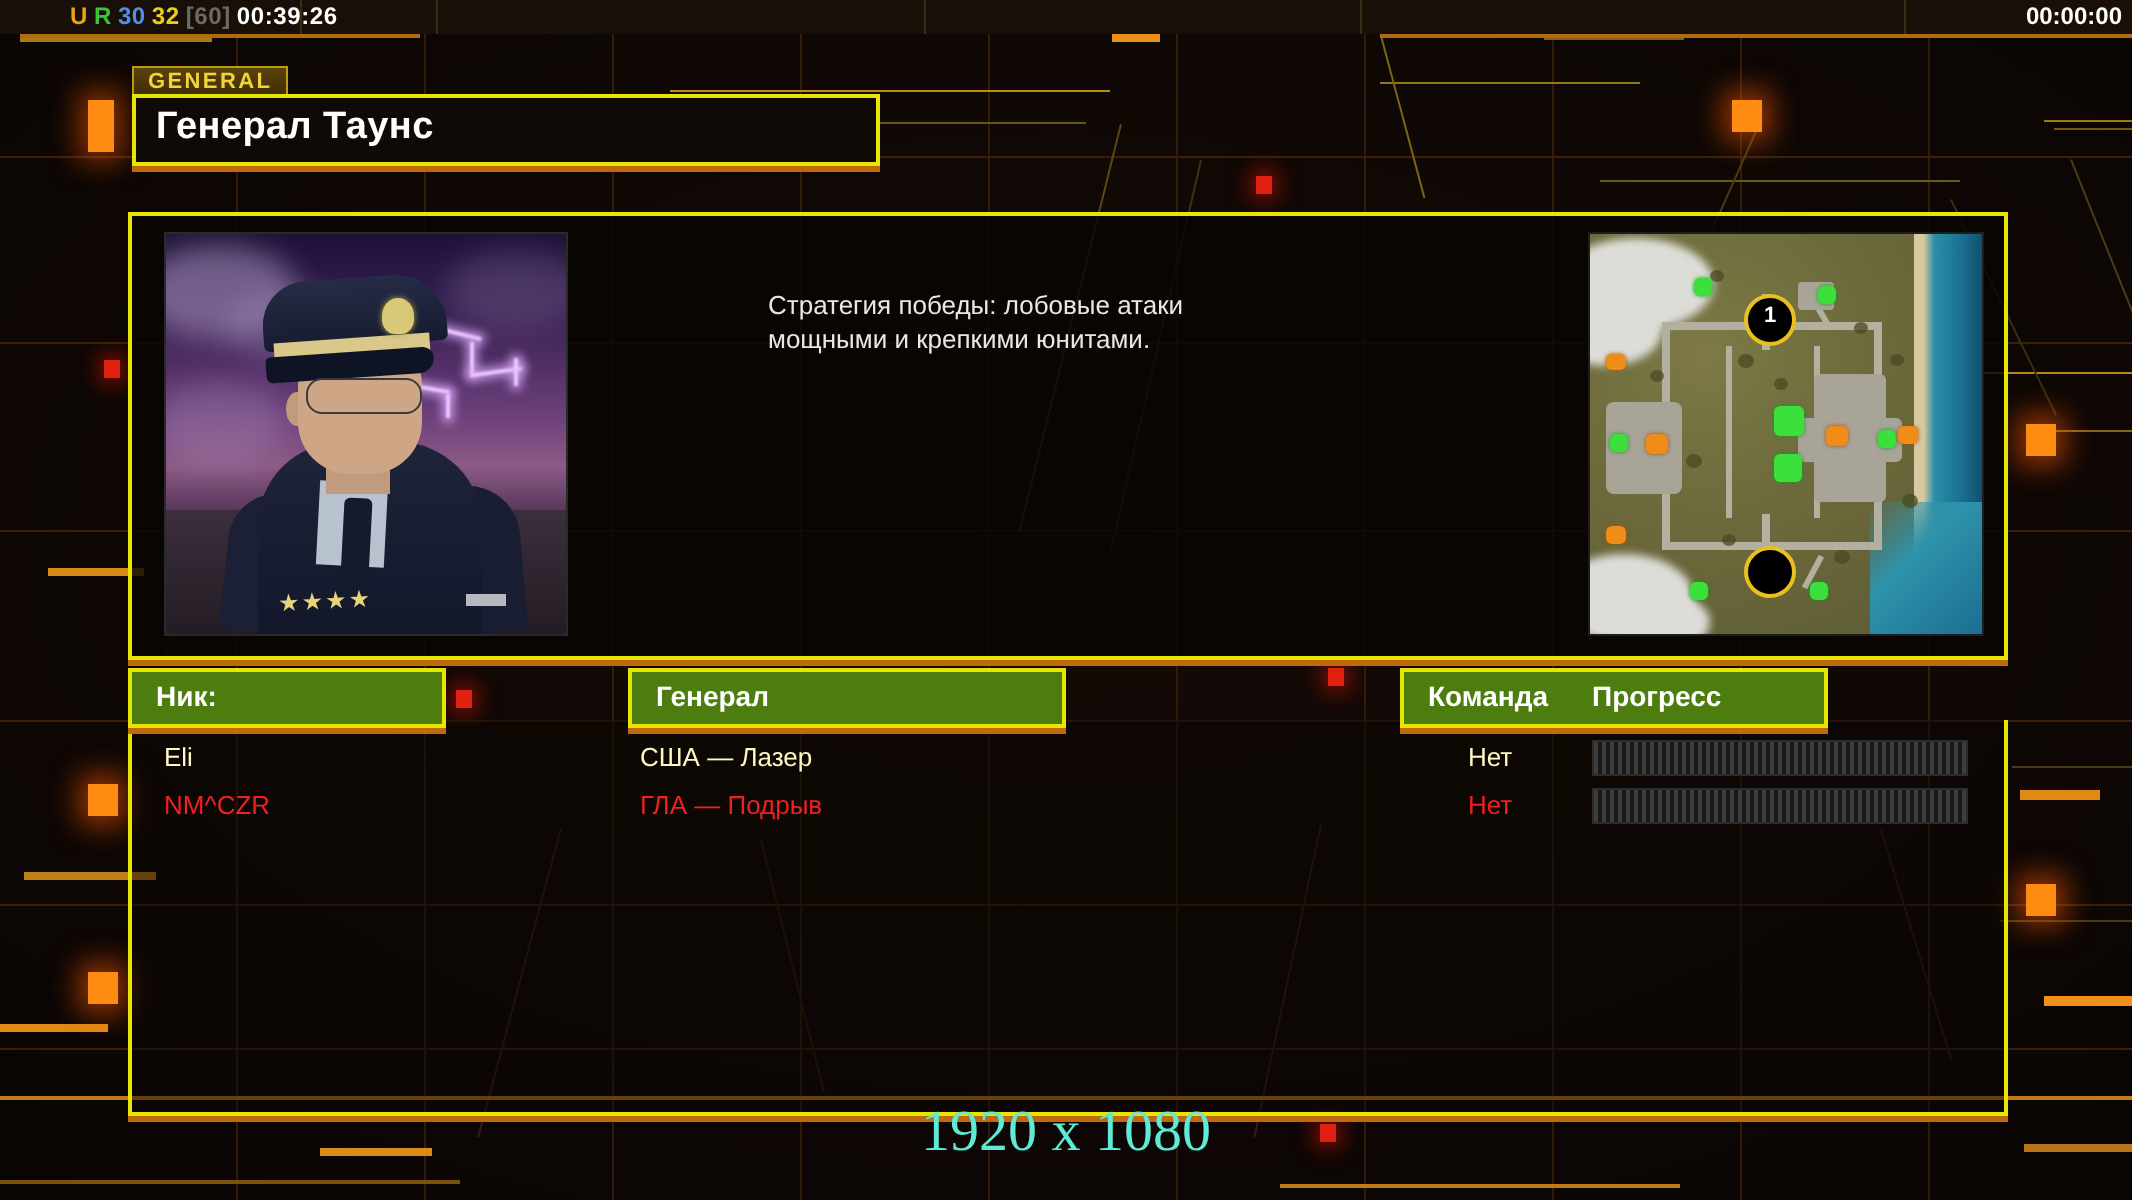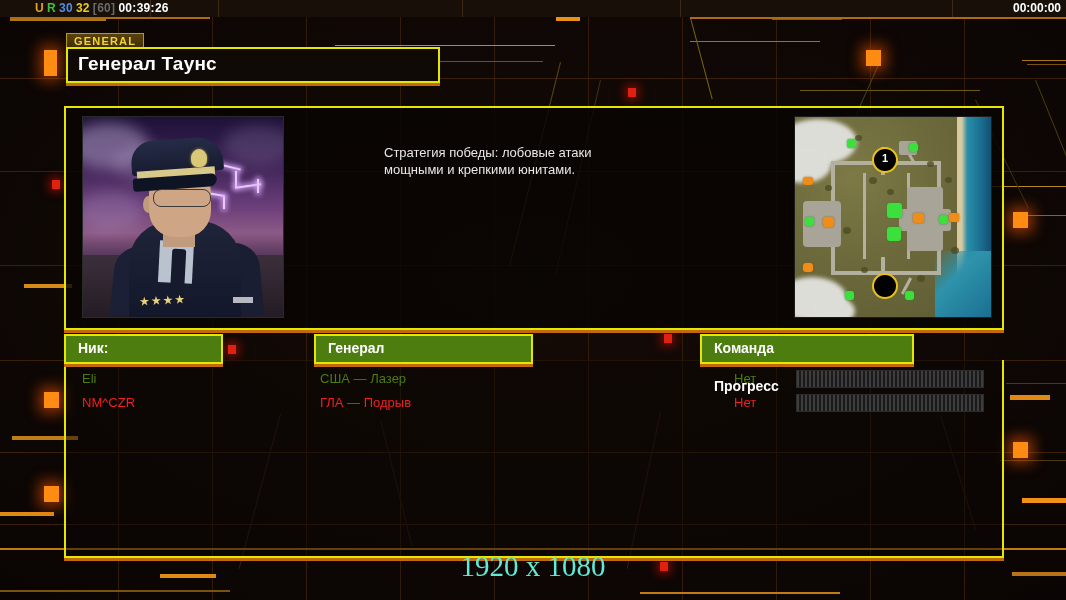--- a/index.html
+++ b/index.html
@@ -113,34 +113,34 @@
   .mm-tree{position:absolute;border-radius:50%;background:#4a4a22;opacity:.75;}
 
   
   .hdrbox{position:absolute;z-index:5;height:26px;border:2px solid #e6e600;
       background:#4d7c0f;box-shadow:0 3px 0 0 #c06a0c;}
   .hdrbox .lbl{color:#fff;font:bold 14px "Liberation Sans",sans-serif;
       padding:4px 0 0 12px;white-space:nowrap;}
   #hdr-nick{left:64px;top:334px;width:155px;}
   #hdr-general{left:314px;top:334px;width:215px;}
   #hdr-team{left:700px;top:334px;width:210px;}
-  #hdr-team .lbl{display:flex;gap:22px;padding-left:12px;flex-direction:column;}
+  #hdr-team .lbl{display:flex;gap:22px;padding-left:12px;}
 
   #rowspanel{position:absolute;left:64px;top:360px;width:936px;height:196px;z-index:4;
       border:2px solid #e6e600;border-top:none;background:rgba(9,5,3,.5);
       box-shadow:0 3px 0 0 #c06a0c;}
   .prow{position:absolute;left:0;width:100%;height:24px;
       font:13px "Liberation Sans",sans-serif;}
   .prow .nick{position:absolute;left:16px;top:3px;}
   .prow .gen{position:absolute;left:254px;top:3px;}
   .prow .team{position:absolute;left:668px;top:3px;}
   .prow .bar{position:absolute;left:730px;top:2px;width:186px;height:16px;
       background:repeating-linear-gradient(90deg,#3d3d3d 0 2px,#1a1a1a 2px 4px);
       border:1px solid #2c2c2c;}
-  .clr-orange{color:#4d7c0f;} .clr-red{color:#ef2020;}
+  .clr-orange{color:#fef9c3;} .clr-red{color:#ef2020;}
 
   
   #resline{position:absolute;left:0;top:548px;width:100%;height:2px;background:#c07a16;z-index:3;}
   #restext{position:absolute;left:0;top:550px;width:100%;text-align:center;z-index:6;
       color:#5eead4;font:29px "Liberation Serif",serif;}
 </style>
 </head>
 <body>
 
 <div id="bg">

